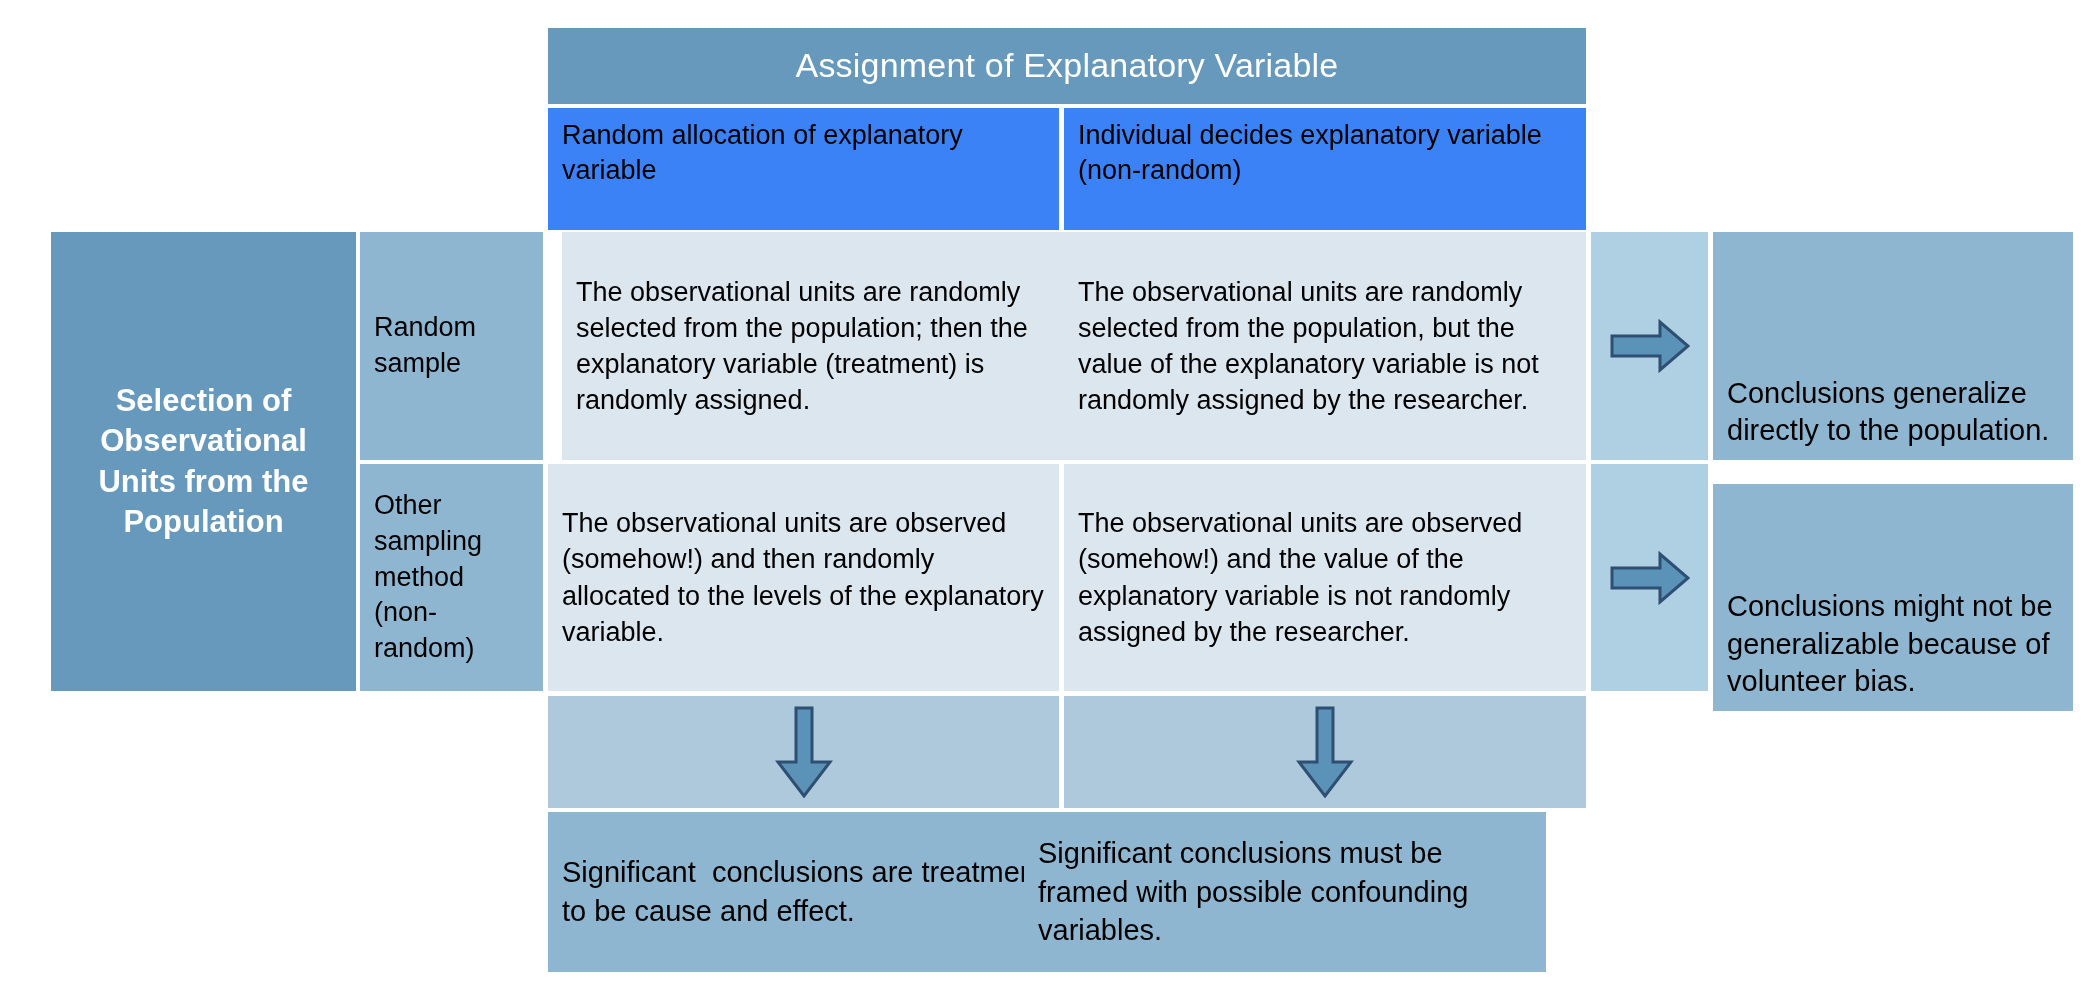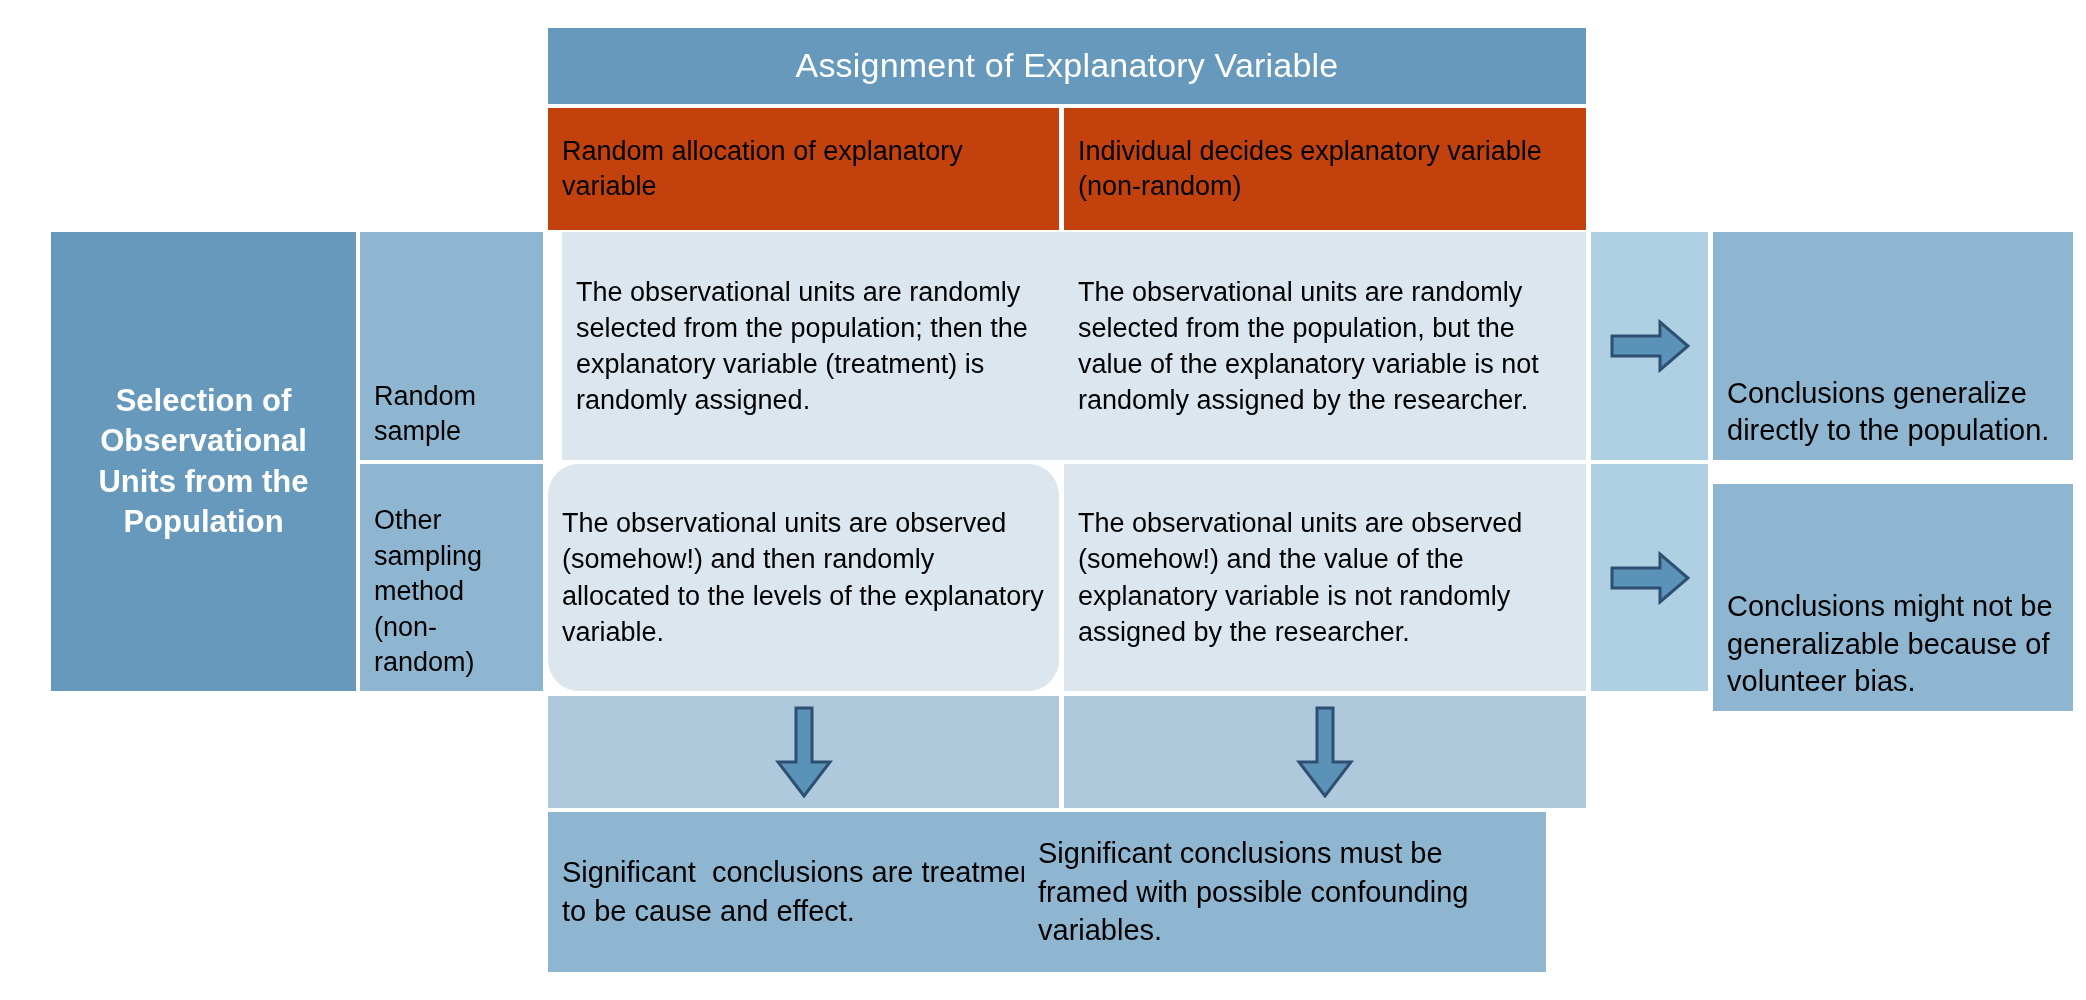--- a/index.html
+++ b/index.html
@@ -34,23 +34,23 @@
   #banner .txt {
     color: #ffffff;
     font-size: 34px;
     line-height: 1.1;
     letter-spacing: 0.2px;
     text-align: center;
   }
 
   
   .colhead {
-    background: #c2410c;
+    background: #3b82f6;
     top: 108px; height: 122px;
-    display: flex; align-items: center;
+    display: flex; 
   }
   .colhead .txt {
     color: #000000;
     font-size: 27px;
     line-height: 1.30;
   }
   #colhead-1 { left: 524px; width: 511px; }
   #colhead-2 { left: 1040px; width: 522px; }
 
   
@@ -65,21 +65,21 @@
     color: #ffffff;
     font-size: 31px;
     line-height: 1.30;
     padding: 0 12px;
   }
 
   
   .rowlabel {
     left: 336px; width: 183px;
     background: #8fb6d1;
-    display: flex; align-items: flex-end;
+    display: flex; align-items: center;
   }
   .rowlabel .txt {
     color: #000000;
     font-size: 27px;
     line-height: 1.32;
   }
   #rowlabel-0 { top: 232px; height: 228px; }
   #rowlabel-1 { top: 464px; height: 227px; }
 
   
@@ -87,21 +87,21 @@
     background: #dbe6ee;
     display: flex; align-items: center;
   }
   .bodycell .txt {
     color: #000000;
     font-size: 27px;
     line-height: 1.34;
   }
   #body-0-0 { left: 538px; top: 232px; width: 511px; height: 228px; }
   #body-0-1 { left: 1040px; top: 232px; width: 522px; height: 228px; }
-  #body-1-0 { left: 524px; top: 464px; width: 511px; height: 227px; border-radius: 31px; }
+  #body-1-0 { left: 524px; top: 464px; width: 511px; height: 227px; }
   #body-1-1 { left: 1040px; top: 464px; width: 522px; height: 227px; }
 
   
   .arrowcell {
     left: 1567px; width: 117px;
     background: #aed0e2;
     display: flex; align-items: center; justify-content: center;
   }
   #arrowcell-0 { top: 232px; height: 228px; }
   #arrowcell-1 { top: 464px; height: 227px; }

